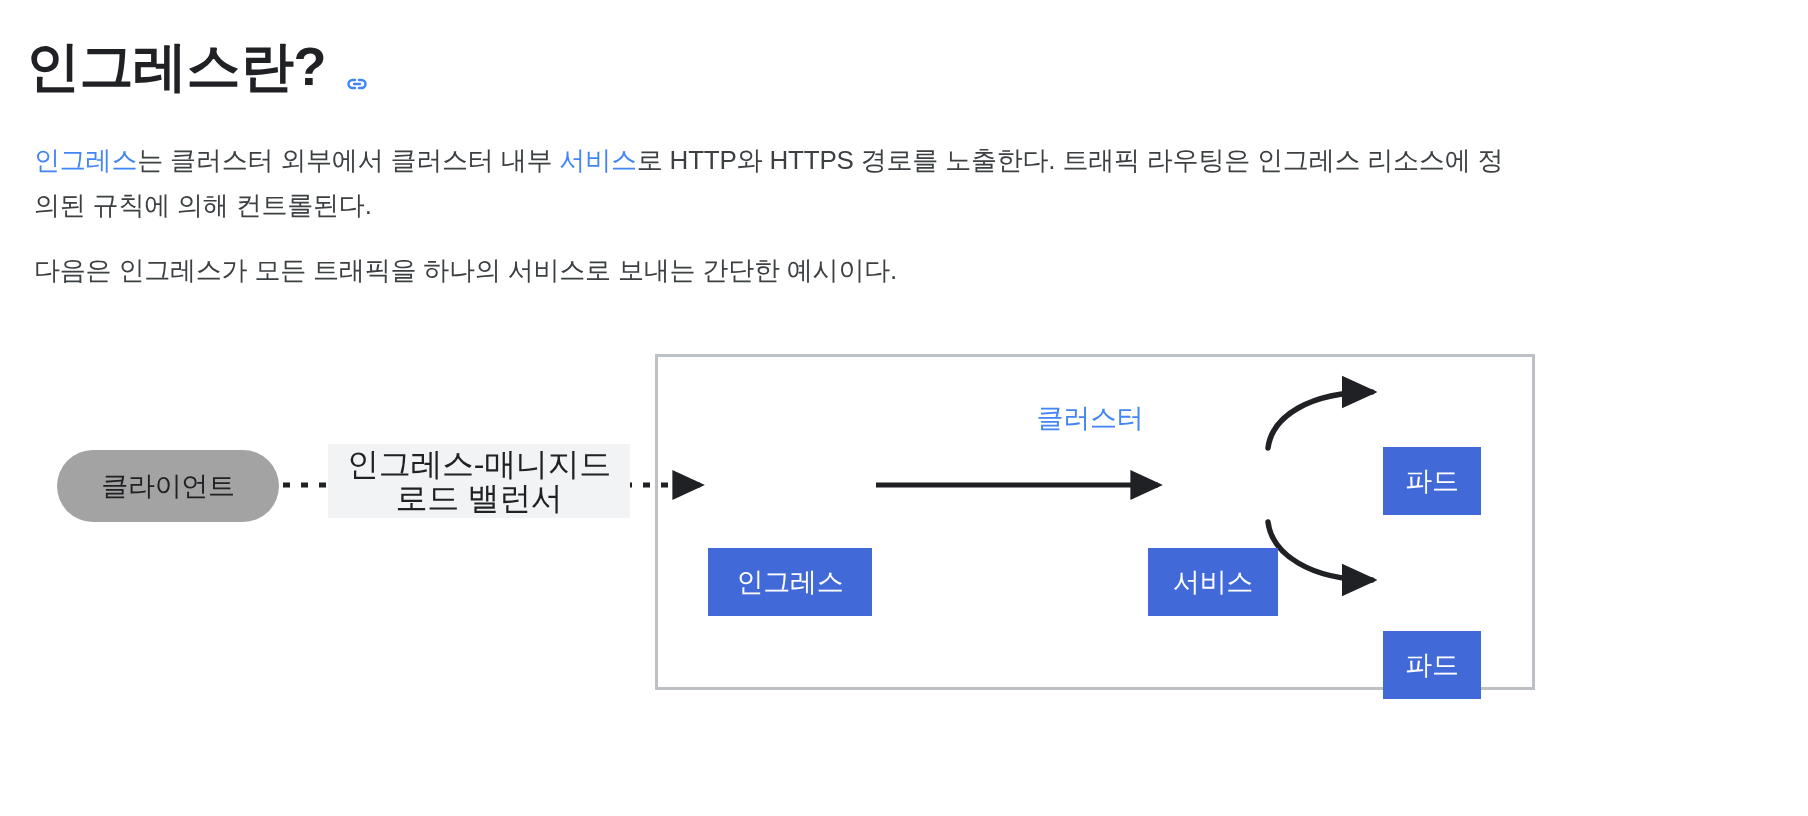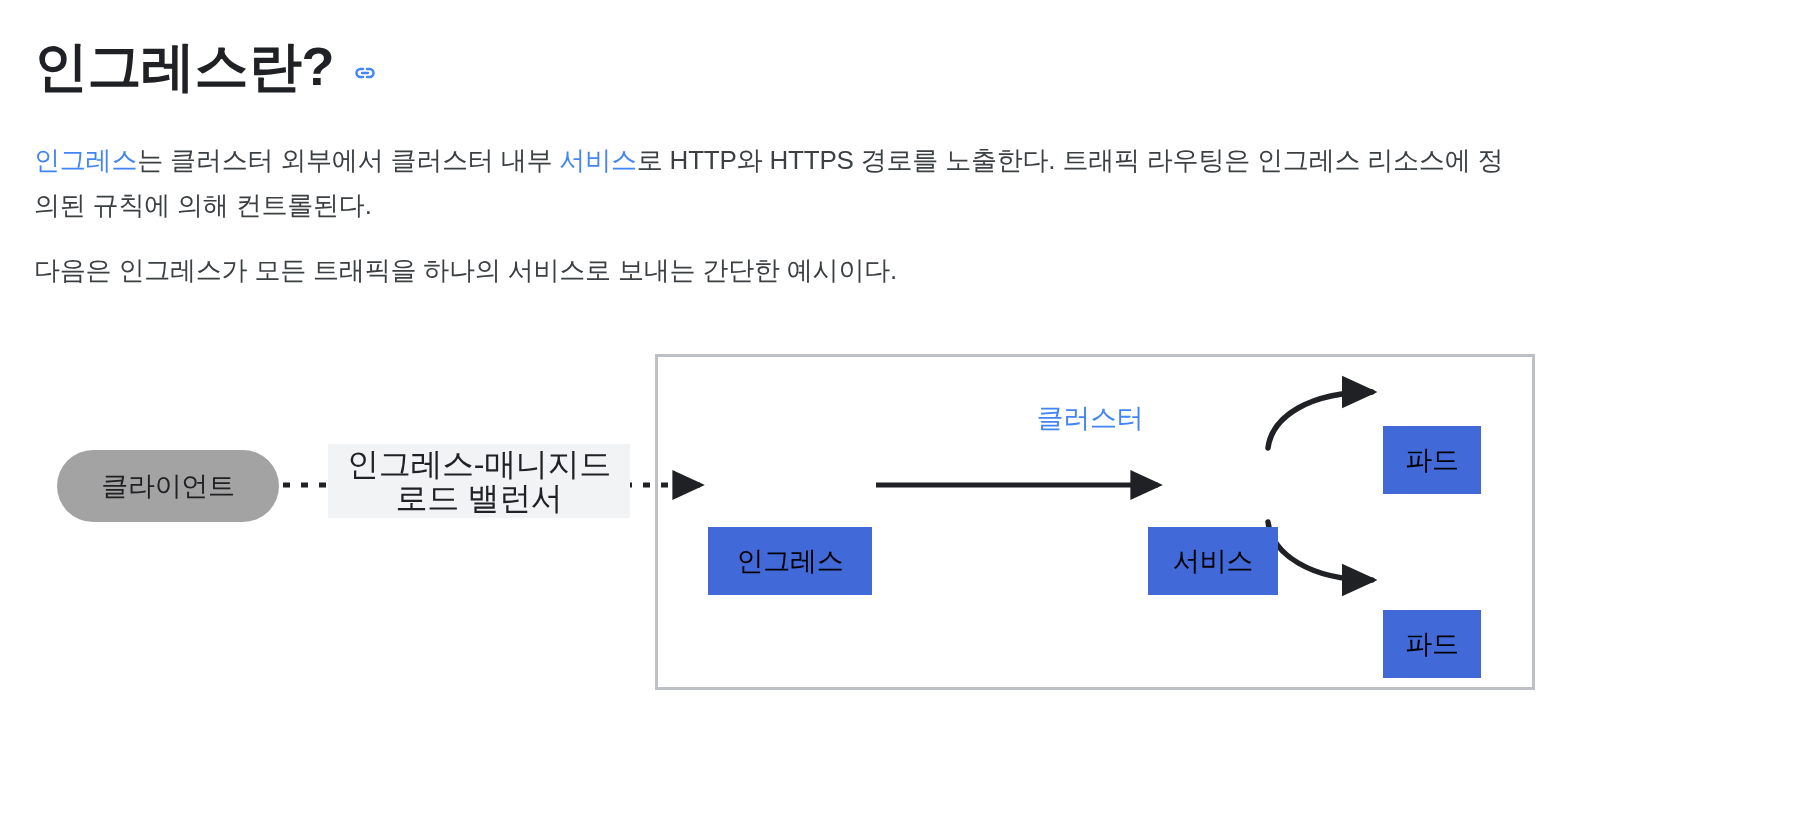--- a/index.html
+++ b/index.html
@@ -19,24 +19,24 @@
 
   .page {
     position: relative;
     width: 1808px;
     height: 816px;
   }
 
   
   .heading {
     position: absolute;
-    left: 34px;
+    left: 26px;
     top: 14px;
     display: flex;
-    align-items: center;
+    align-items: flex-end;
     gap: 16px;
     white-space: nowrap;
   }
   .heading-text {
     font-size: 54px;
     font-weight: 700;
     line-height: 1.18;
     color: #202124;
     letter-spacing: -0.5px;
   }
@@ -87,25 +87,26 @@
     display: block;
     width: 1808px;
     height: 450px;
   }
 
   .node-box {
     position: absolute;
     display: flex;
     align-items: center;
     justify-content: center;
-    color: #000000;
+    color: #ffffff;
     font-size: 27px;
     font-weight: 400;
     letter-spacing: -0.3px;
     background: #4169d8;
+    margin-top: 21px;
   }
   .client-pill {
     position: absolute;
     display: flex;
     align-items: center;
     justify-content: center;
     background: #a3a3a3;
     border-radius: 42px;
     color: #202124;
     font-size: 27px;

